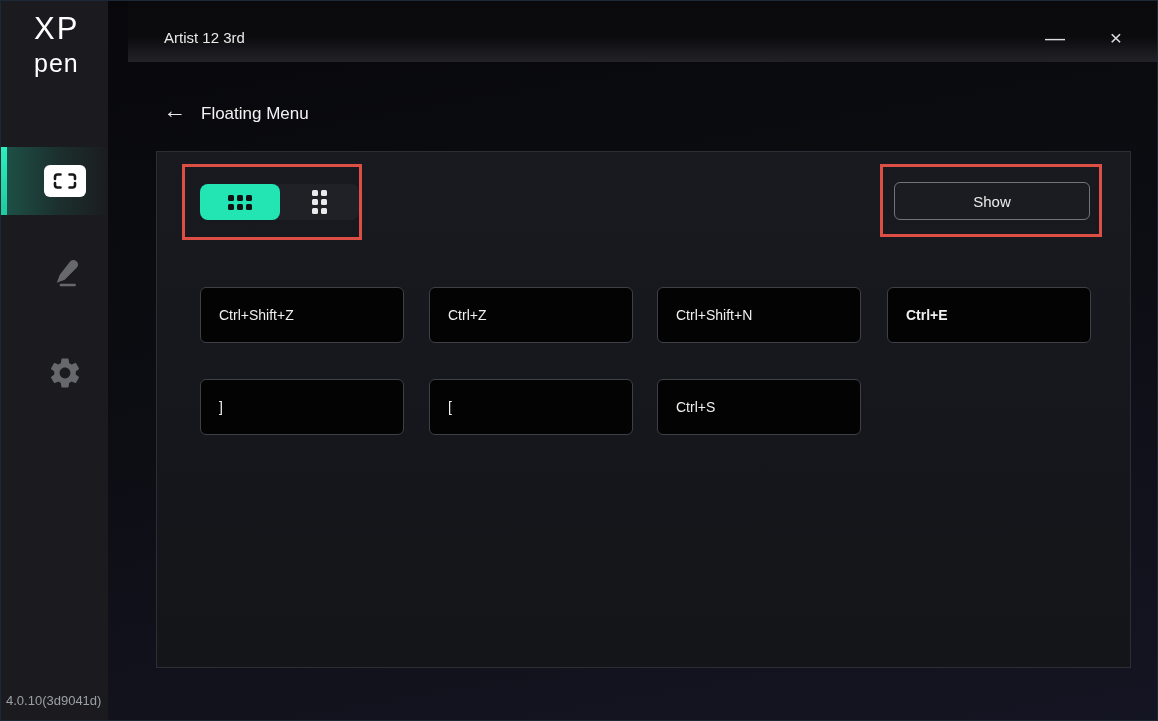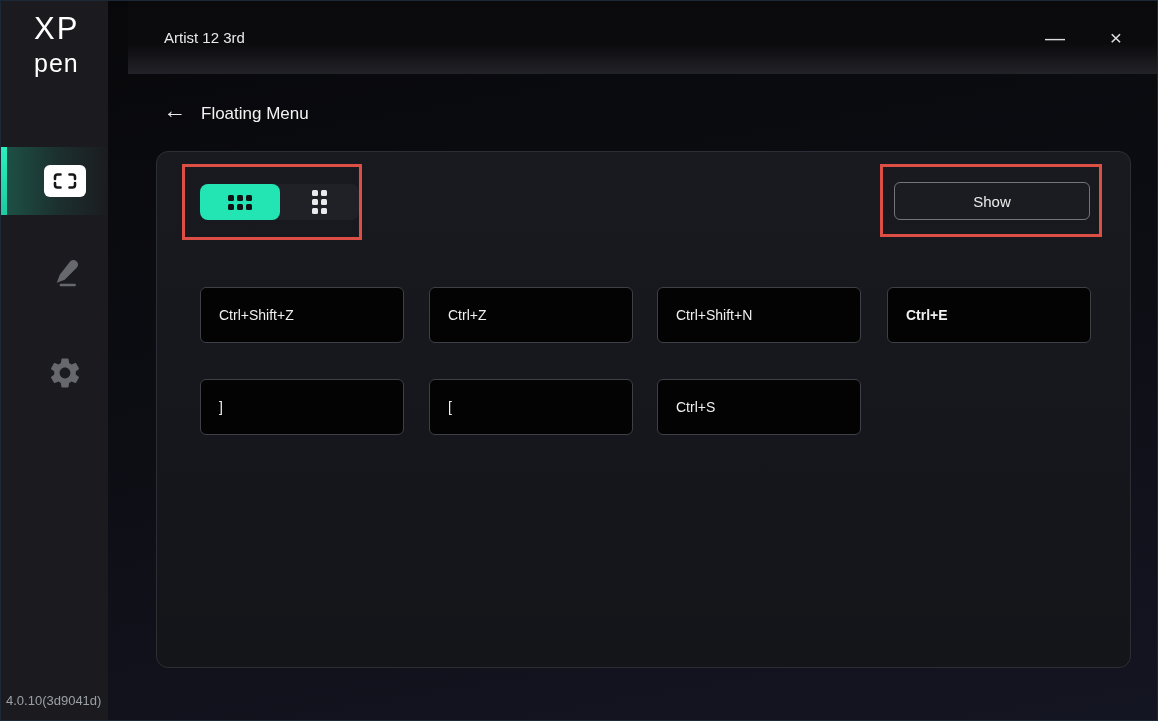--- a/index.html
+++ b/index.html
@@ -34,38 +34,38 @@
   .side-item { position: absolute; left: 0; width: 127px; height: 68px; display: flex; align-items: center; justify-content: center; cursor: pointer; }
   .side-item.workarea { top: 146px; }
   .side-item.pen { top: 240px; }
   .side-item.settings { top: 340px; }
   .frame-icon-box { width: 42px; height: 32px; }
   .pen-svg, .gear-svg { fill: #66686d; stroke: none; }
   .version { position: absolute; left: 5px; bottom: 12px; color: #9aa0a6; font-size: 13px; white-space: nowrap; }
 
   
   .titlebar {
-    position: absolute; left: 127px; top: 0; width: 1031px; height: 73px;
+    position: absolute; left: 127px; top: 0; width: 1031px; height: 61px;
     background: linear-gradient(180deg, #0a0a0d 0%, #0b0b0e 58%, #222228 100%);
   }
   .device-title { position: absolute; left: 36px; top: 28px; color: #e9e9ea; font-size: 15px; }
   .win-btn { position: absolute; top: 22px; width: 40px; height: 30px; display: flex; align-items: center; justify-content: center; color: #dcdcdc; cursor: pointer; }
   .win-min { left: 907px; font-size: 20px; }
   .win-close { left: 968px; font-size: 21px; }
 
   
   .page-header { position: absolute; left: 127px; top: 73px; width: 1031px; height: 77px; }
   .back-arrow { position: absolute; left: 35px; top: 25px; color: #eaeaea; font-size: 23px; line-height: 1; cursor: pointer; }
   .page-title { position: absolute; left: 73px; top: 30px; color: #f2f2f2; font-size: 17px; font-weight: normal; }
 
   
   .card {
     position: absolute; left: 155px; top: 150px; width: 975px; height: 517px;
     background: linear-gradient(180deg, #191a20 0%, #16171c 55%, #141519 100%);
-    border: 1px solid #2c2e35; border-radius: 12px;
+    border: 1px solid #2c2e35; border-radius: 0;
   }
 
   .annotation { position: absolute; border: 3px solid #dd4f44; }
   .ann-toggle { left: 25px; top: 12px; width: 180px; height: 76px; }
   .ann-show  { left: 723px; top: 12px; width: 222px; height: 73px; }
 
   
   .layout-toggle {
     position: absolute; left: 43px; top: 32px; width: 159px; height: 36px;
     background: #202126; border-radius: 8px; display: flex;

